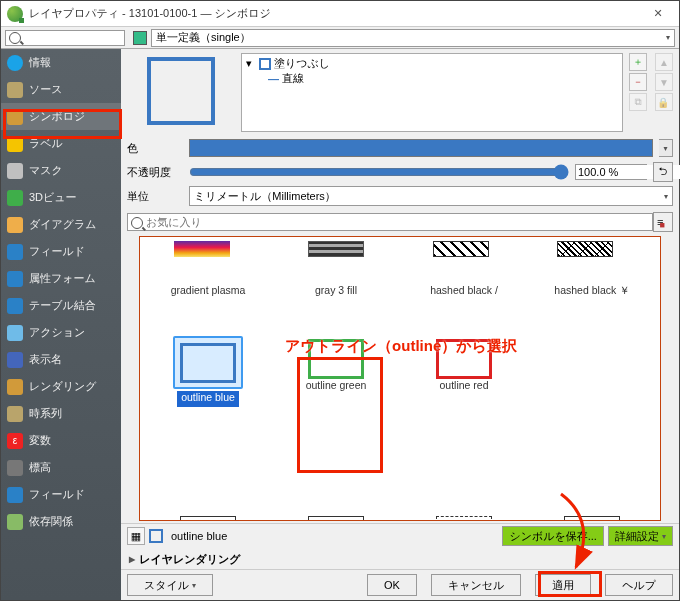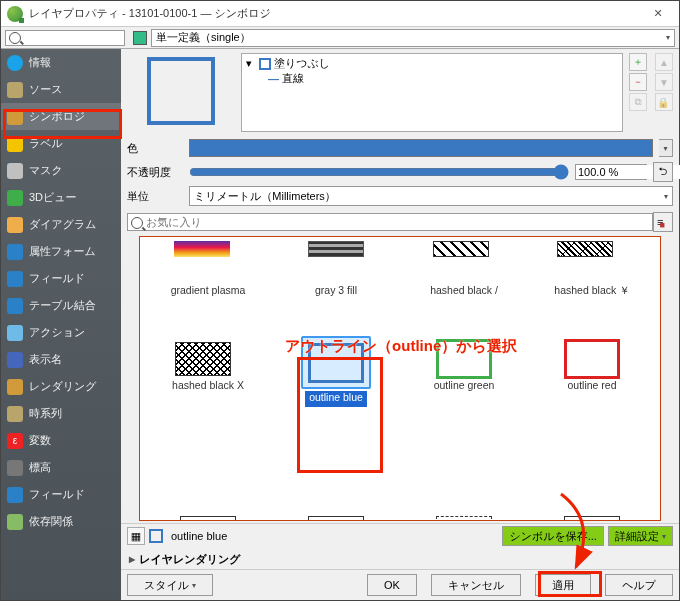--- a/index.html
+++ b/index.html
@@ -132,25 +132,25 @@
       <div class="side-item">
           <span class="side-ico" style="background:#3fae4a"></span>
           <span>3Dビュー</span>
         </div>
       <div class="side-item">
           <span class="side-ico" style="background:#efae4a"></span>
           <span>ダイアグラム</span>
         </div>
       <div class="side-item">
           <span class="side-ico" style="background:#2a81c7"></span>
+          <span>フィールド</span>
+        </div>
+      <div class="side-item">
+          <span class="side-ico" style="background:#2a81c7"></span>
           <span>属性フォーム</span>
-        </div>
-      <div class="side-item">
-          <span class="side-ico" style="background:#2a81c7"></span>
-          <span>フィールド</span>
         </div>
       <div class="side-item">
           <span class="side-ico" style="background:#2a81c7"></span>
           <span>テーブル結合</span>
         </div>
       <div class="side-item">
           <span class="side-ico" style="background:#6fbbe8"></span>
           <span>アクション</span>
         </div>
       <div class="side-item">
@@ -265,26 +265,20 @@
               </div>
               <div class="gal-lbl">hashed black /</div>
             </div>
           <div>
               <div class="gal-swatch" style="align-items:flex-start">
                 <div class="sw-hashy" style="height:16px"></div>
               </div>
               <div class="gal-lbl">hashed black ￥</div>
             </div>
 
-          <div style="margin-top:32px">
-              <div class="gal-swatch">
-                <div class="sw-hashx"></div>
-              </div>
-              <div class="gal-lbl">hashed black X</div>
-            </div>
           <div style="margin-top:32px">
               <div class="gallery-sel">
                 <div class="gal-swatch">
                   <div class="sw-outline"></div>
                 </div>
               </div>
               <div style="text-align:center;margin-top:2px"><span class="gal-lbl sel">outline blue</span></div>
             </div>
           <div style="margin-top:32px">
               <div class="gal-swatch">

